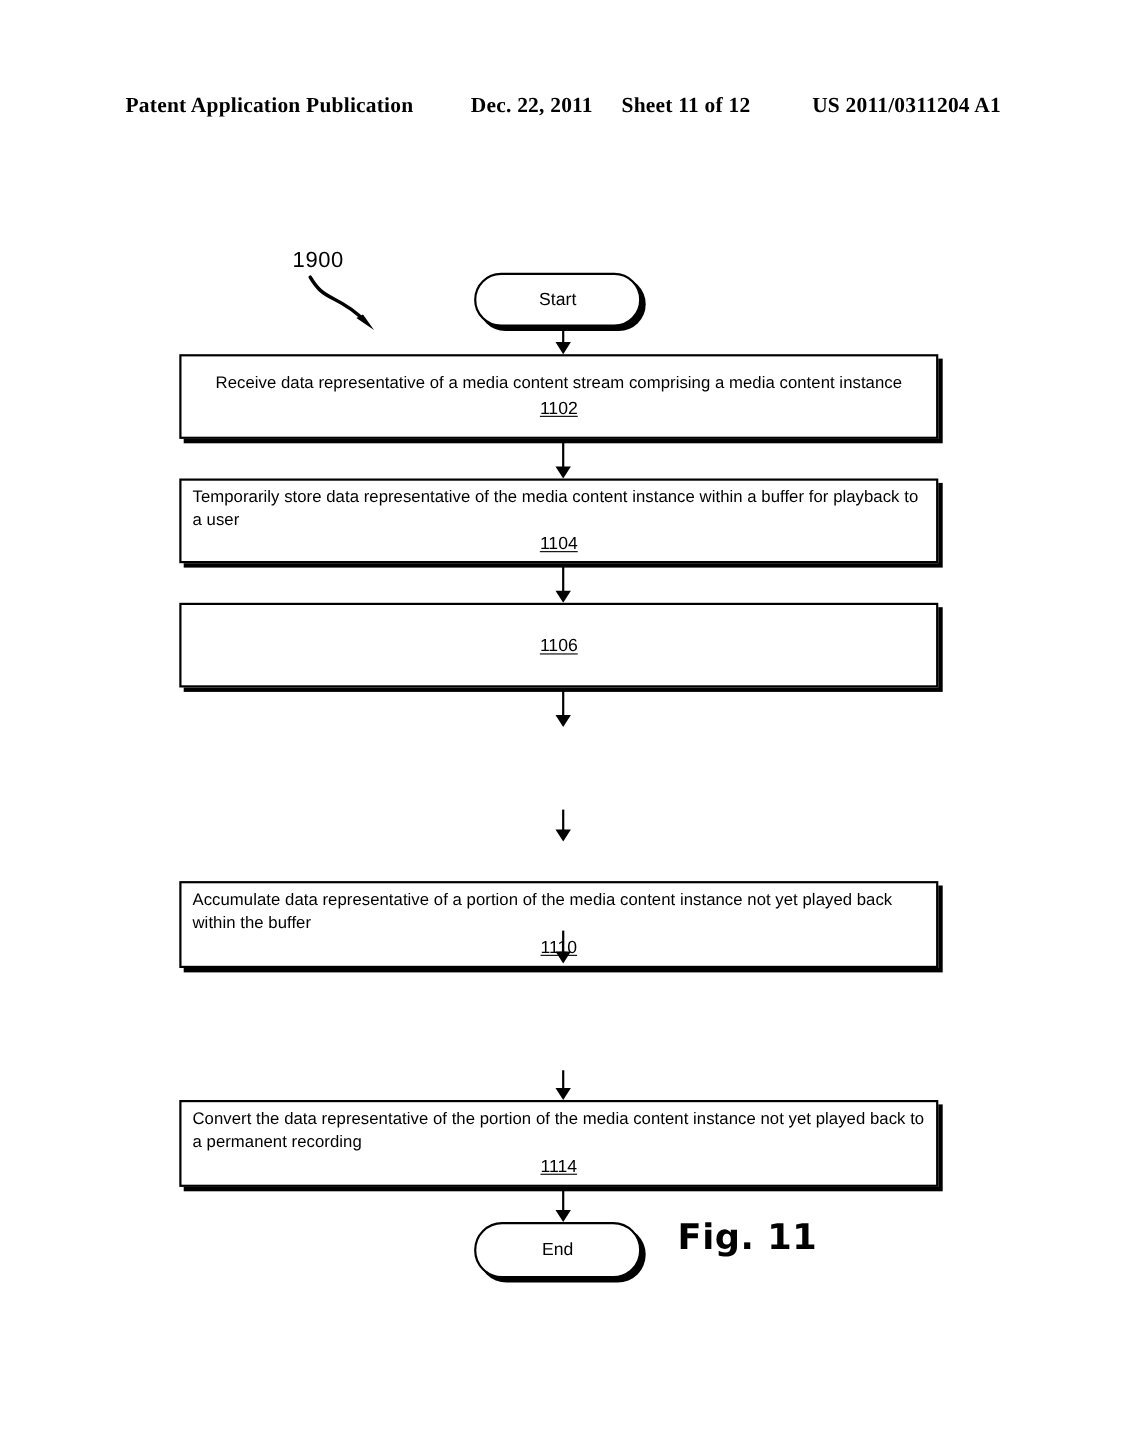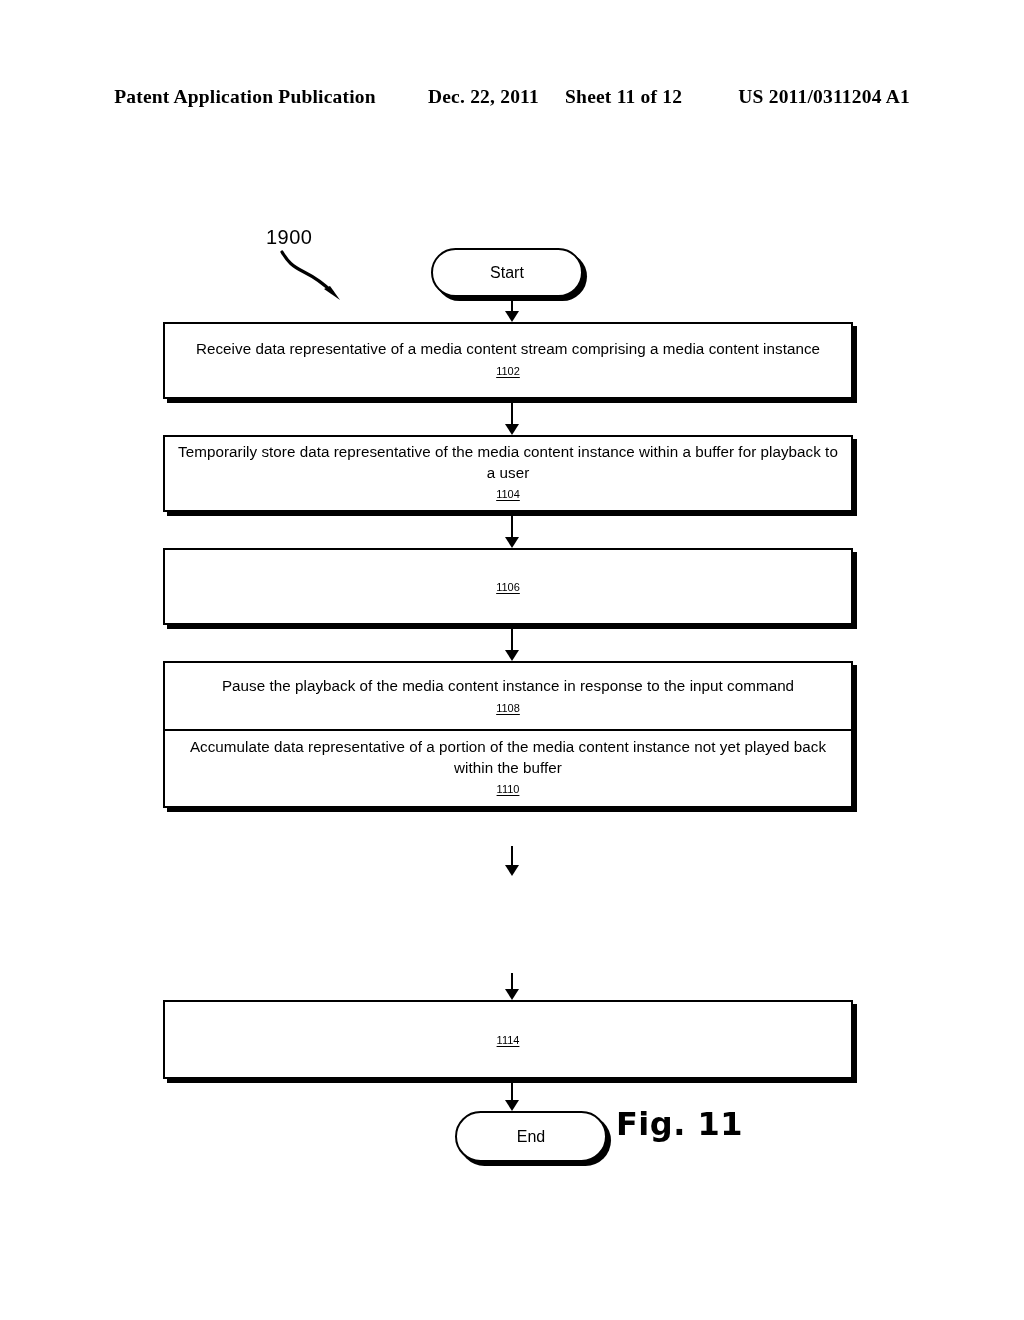--- a/index.html
+++ b/index.html
@@ -74,63 +74,63 @@
     font-size: 16px;
     font-family: "Liberation Sans", sans-serif;
   }
   #node-start {
     left: 431px;
     top: 248px;
     width: 152px;
     height: 49px;
   }
   #node-end {
-    left: 455px;
+    left: 431px;
     top: 1111px;
     width: 152px;
     height: 51px;
     align-items: center;
   }
 
   
   .step {
     position: absolute;
     left: 163px;
     width: 690px;
     box-sizing: border-box;
     border: 2px solid #000;
     background: #fff;
     box-shadow: 4px 4px 0 0 #000;
     display: flex;
     flex-direction: column;
     align-items: center;
     justify-content: center;
-    text-align: center;
+    text-align: left;
     padding: 4px 10px;
   }
   .step .step-text {
     font-size: 15.2px;
     line-height: 20.5px;
     font-family: "Liberation Sans", sans-serif;
     letter-spacing: 0.05px;
   }
   .step .step-num {
-    font-size: 11px;
+    font-size: 16px;
     line-height: 21px;
     text-decoration: underline;
     text-underline-offset: 2px;
     margin-top: 1px;
     font-family: "Liberation Sans", sans-serif;
   }
 
   #step-1102 { top: 322px;  height: 77px; }
   #step-1104 { top: 435px;  height: 77px; }
   #step-1106 { top: 548px;  height: 77px; }
   #step-1108 { top: 661px;  height: 73px; }
-  #step-1110 { top: 729px;  height: 79px; }
+  #step-1110 { top: 801px;  height: 79px; }
   #step-1112 { top: 876px;  height: 95px; }
   #step-1114 { top: 1000px; height: 79px; }
 
   
   .connector {
     position: absolute;
     left: 505px;
     width: 14px;
   }
   .connector .shaft {
@@ -232,24 +232,20 @@
 
   <div class="step" id="step-1106">
     <div class="step-num">1106</div>
   </div>
 
   <div class="connector" id="conn-1106-1108">
     <div class="shaft"></div>
       <div class="head"></div>
   </div>
 
-  <div class="step" id="step-1108">
-    <div class="step-text">Pause the playback of the media content instance in response to the input command</div>
-    <div class="step-num">1108</div>
-  </div>
 
   <div class="connector" id="conn-1108-1110">
     <div class="shaft"></div>
       <div class="head"></div>
   </div>
 
   <div class="step" id="step-1110">
     <div class="step-text">Accumulate data representative of a portion of the media content instance not yet played back within the buffer</div>
     <div class="step-num">1110</div>
   </div>
@@ -259,20 +255,21 @@
       <div class="head"></div>
   </div>
 
 
   <div class="connector" id="conn-1112-1114">
     <div class="shaft"></div>
       <div class="head"></div>
   </div>
 
   <div class="step" id="step-1114">
+    <div class="step-text">Convert the data representative of the portion of the media content instance not yet played back to a permanent recording</div>
     <div class="step-num">1114</div>
   </div>
 
   <div class="connector" id="conn-1114-end">
     <div class="shaft"></div>
       <div class="head"></div>
   </div>
 
   <div class="terminal" id="node-end">
     <span>End</span>

